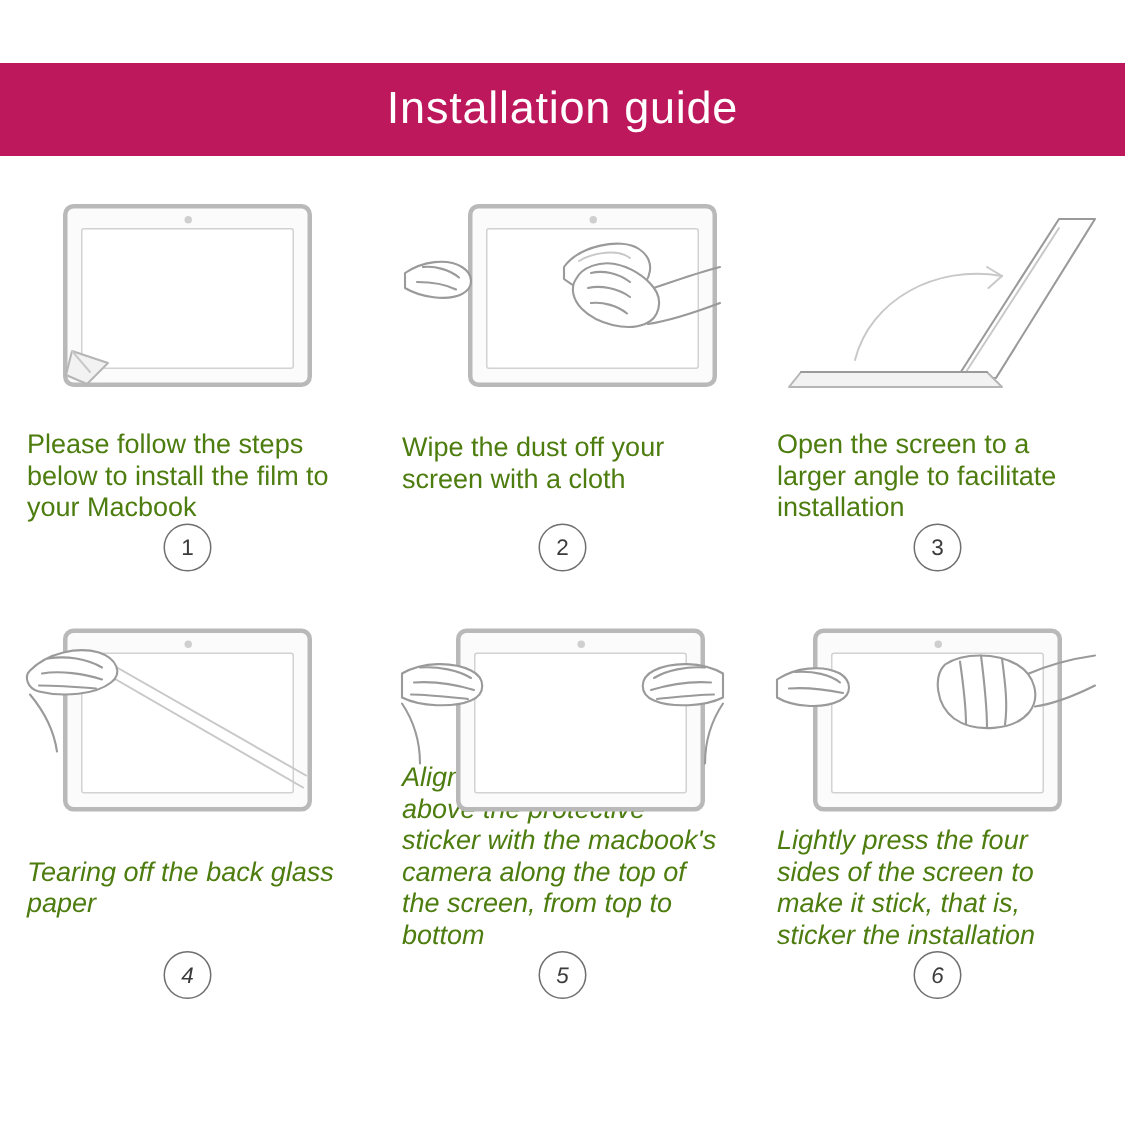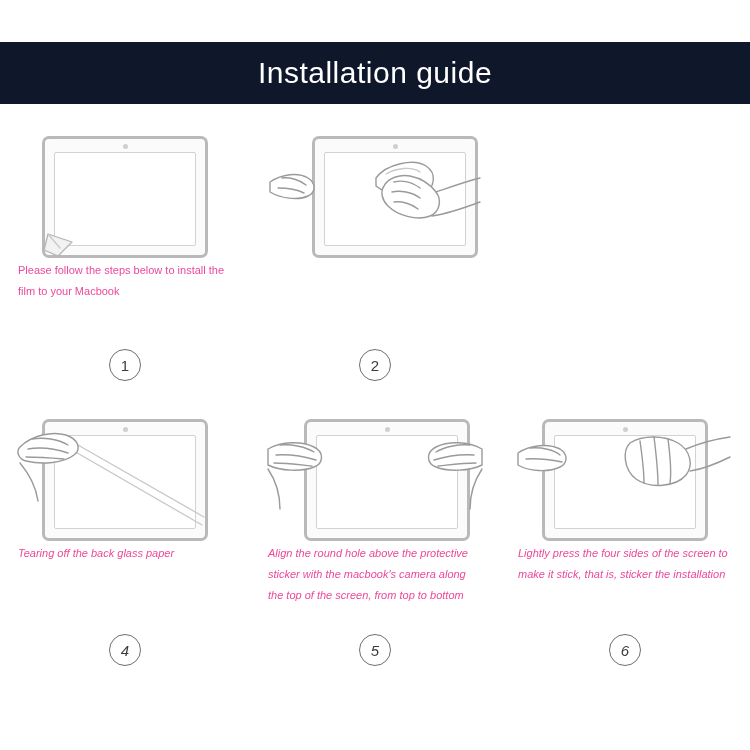--- a/index.html
+++ b/index.html
@@ -20,21 +20,21 @@
     background: #ffffff;
   }
 
   
   .header {
     position: absolute;
     left: 0;
     top: 42px;
     width: 750px;
     height: 62px;
-    background: #0f172a;
+    background: #be185d;
     display: flex;
     align-items: center;
     justify-content: center;
   }
   .header-title {
     color: #ffffff;
     font-size: 30px;
     font-weight: normal;
     letter-spacing: 0.5px;
   }
@@ -63,24 +63,24 @@
     width: 750px;
   }
 
   .art {
     width: 214px;
     height: 128px;
     position: relative;
     margin: 14px 0 0 0;
   }
   .caption {
-    font-size: 11px;
-    color: #ec4899;
+    font-size: 18px;
+    color: #4d7c0f;
     line-height: 21px;
-    margin-top: 2px;
+    margin-top: 30px;
     width: 214px;
   }
   .step-num {
     margin-top: auto;
     margin-bottom: 18px;
     width: 100%;
     display: flex;
     justify-content: center;
   }
   .circle {
@@ -179,25 +179,46 @@
             <path class="ln" d="M126 72 C134 71, 144 74, 150 79"></path>
 
             <path class="ln" d="M168 62 C180 58, 196 52, 212 48"></path>
             <path class="ln" d="M164 86 C178 84, 196 78, 212 72"></path>
 
             <path class="fill-w" d="M2 52 C14 44, 30 42, 40 48 C48 53, 48 62, 40 66 C30 71, 12 68, 2 62 Z"></path>
             <path class="ln" d="M14 48 C22 47, 32 50, 38 55"></path>
             <path class="ln" d="M10 58 C20 58, 30 60, 36 63"></path>
           </svg>
         </div>
+        <div class="caption">Wipe the dust off your screen with a cloth</div>
         <div class="step-num">
           <div class="circle">2</div>
         </div>
       </div>
 
+      <div class="cell">
+        <div class="art">
+          <svg style="position:absolute;left:0;top:0;" width="214" height="128">
+
+            <path class="fill-w" d="M120 122 L188 16 L212 16 L146 122 Z"></path>
+            <path class="ln-soft" d="M126 118 L188 22"></path>
+
+            <path class="fill-l" d="M16 118 L140 118 L150 128 L8 128 Z"></path>
+            <path class="ln" d="M16 118 L140 118"></path>
+
+            <path class="ln-soft" d="M52 110 C62 70, 106 46, 150 54" stroke-dasharray="0"></path>
+            <path class="ln-soft" d="M150 54 L140 48"></path>
+            <path class="ln-soft" d="M150 54 L141 62"></path>
+          </svg>
+        </div>
+        <div class="caption">Open the screen to a larger angle to facilitate installation</div>
+        <div class="step-num">
+          <div class="circle">3</div>
+        </div>
+      </div>
     </div>
 
     <div class="row row2">
 
       <div class="cell">
         <div class="art">
           <div class="tablet" style="left:24px; top:6px; width:166px; height:122px;">
             <div class="cam"></div>
             <div class="tablet-inner"></div>
           </div>

